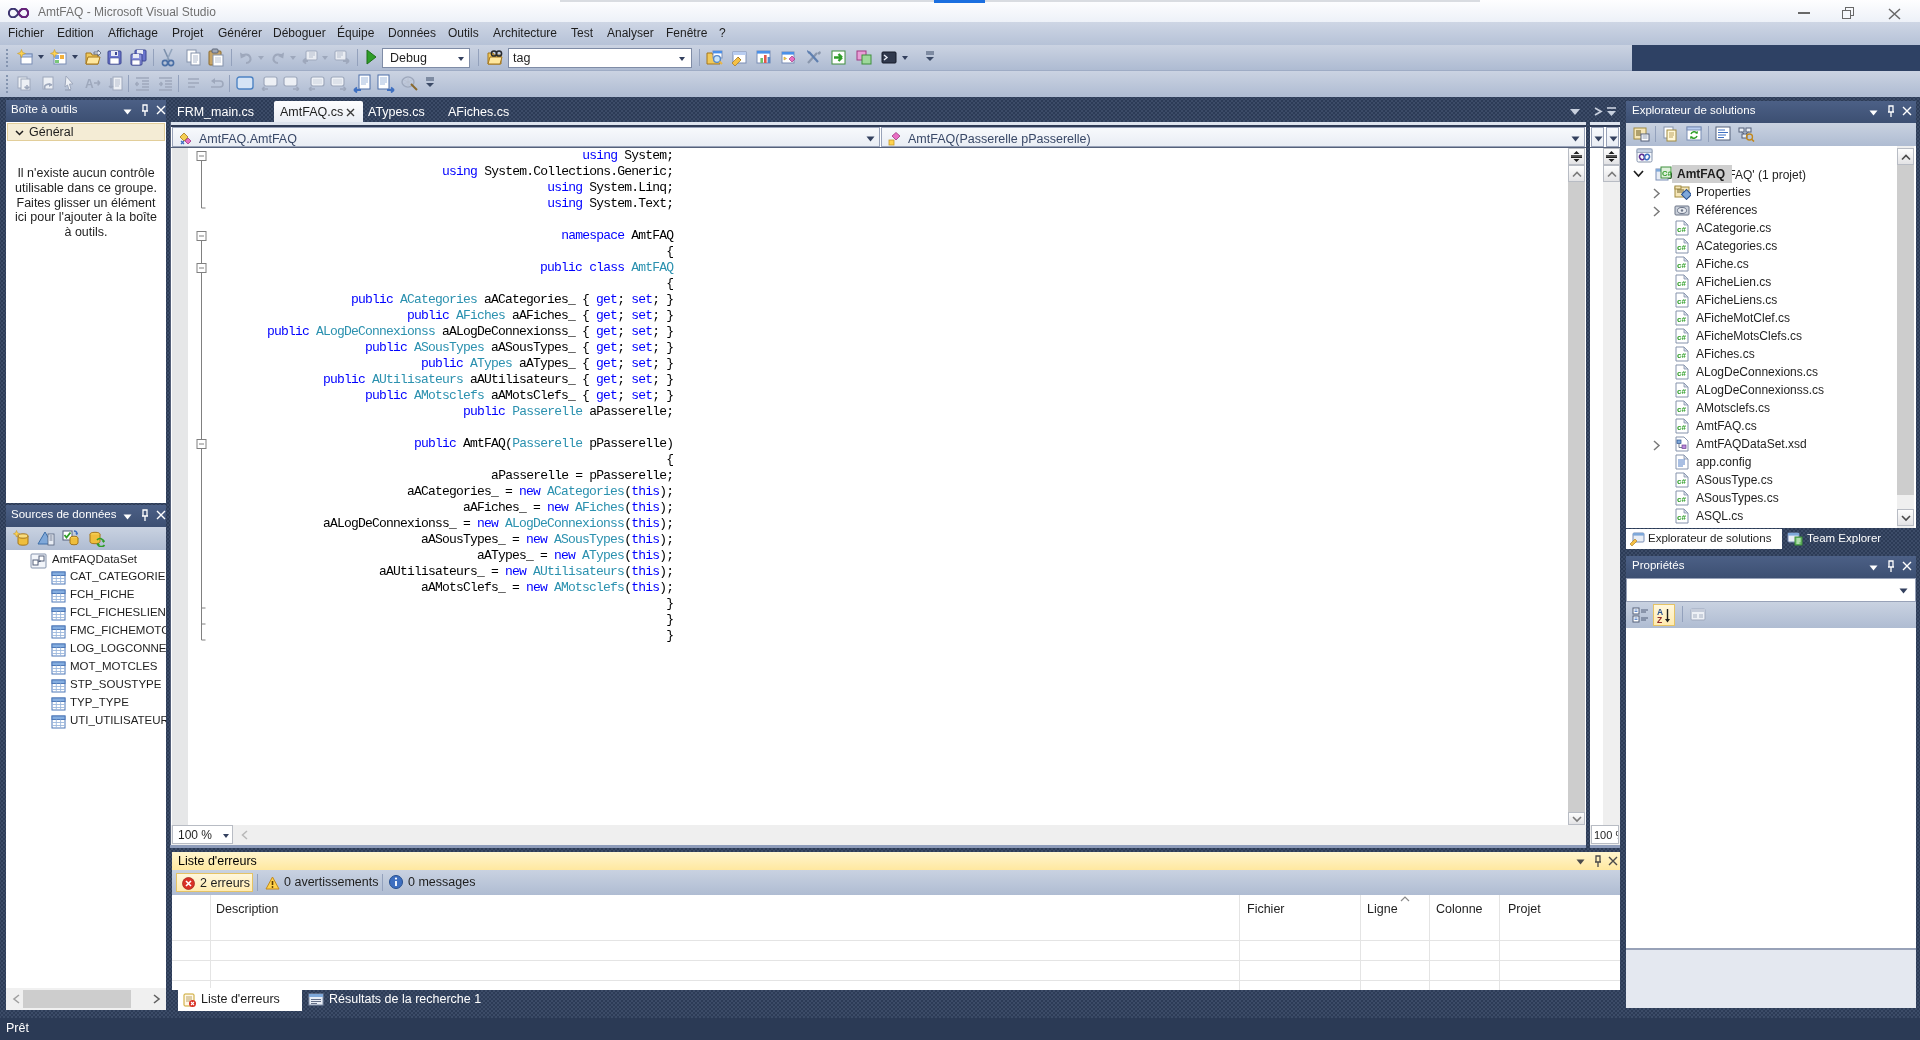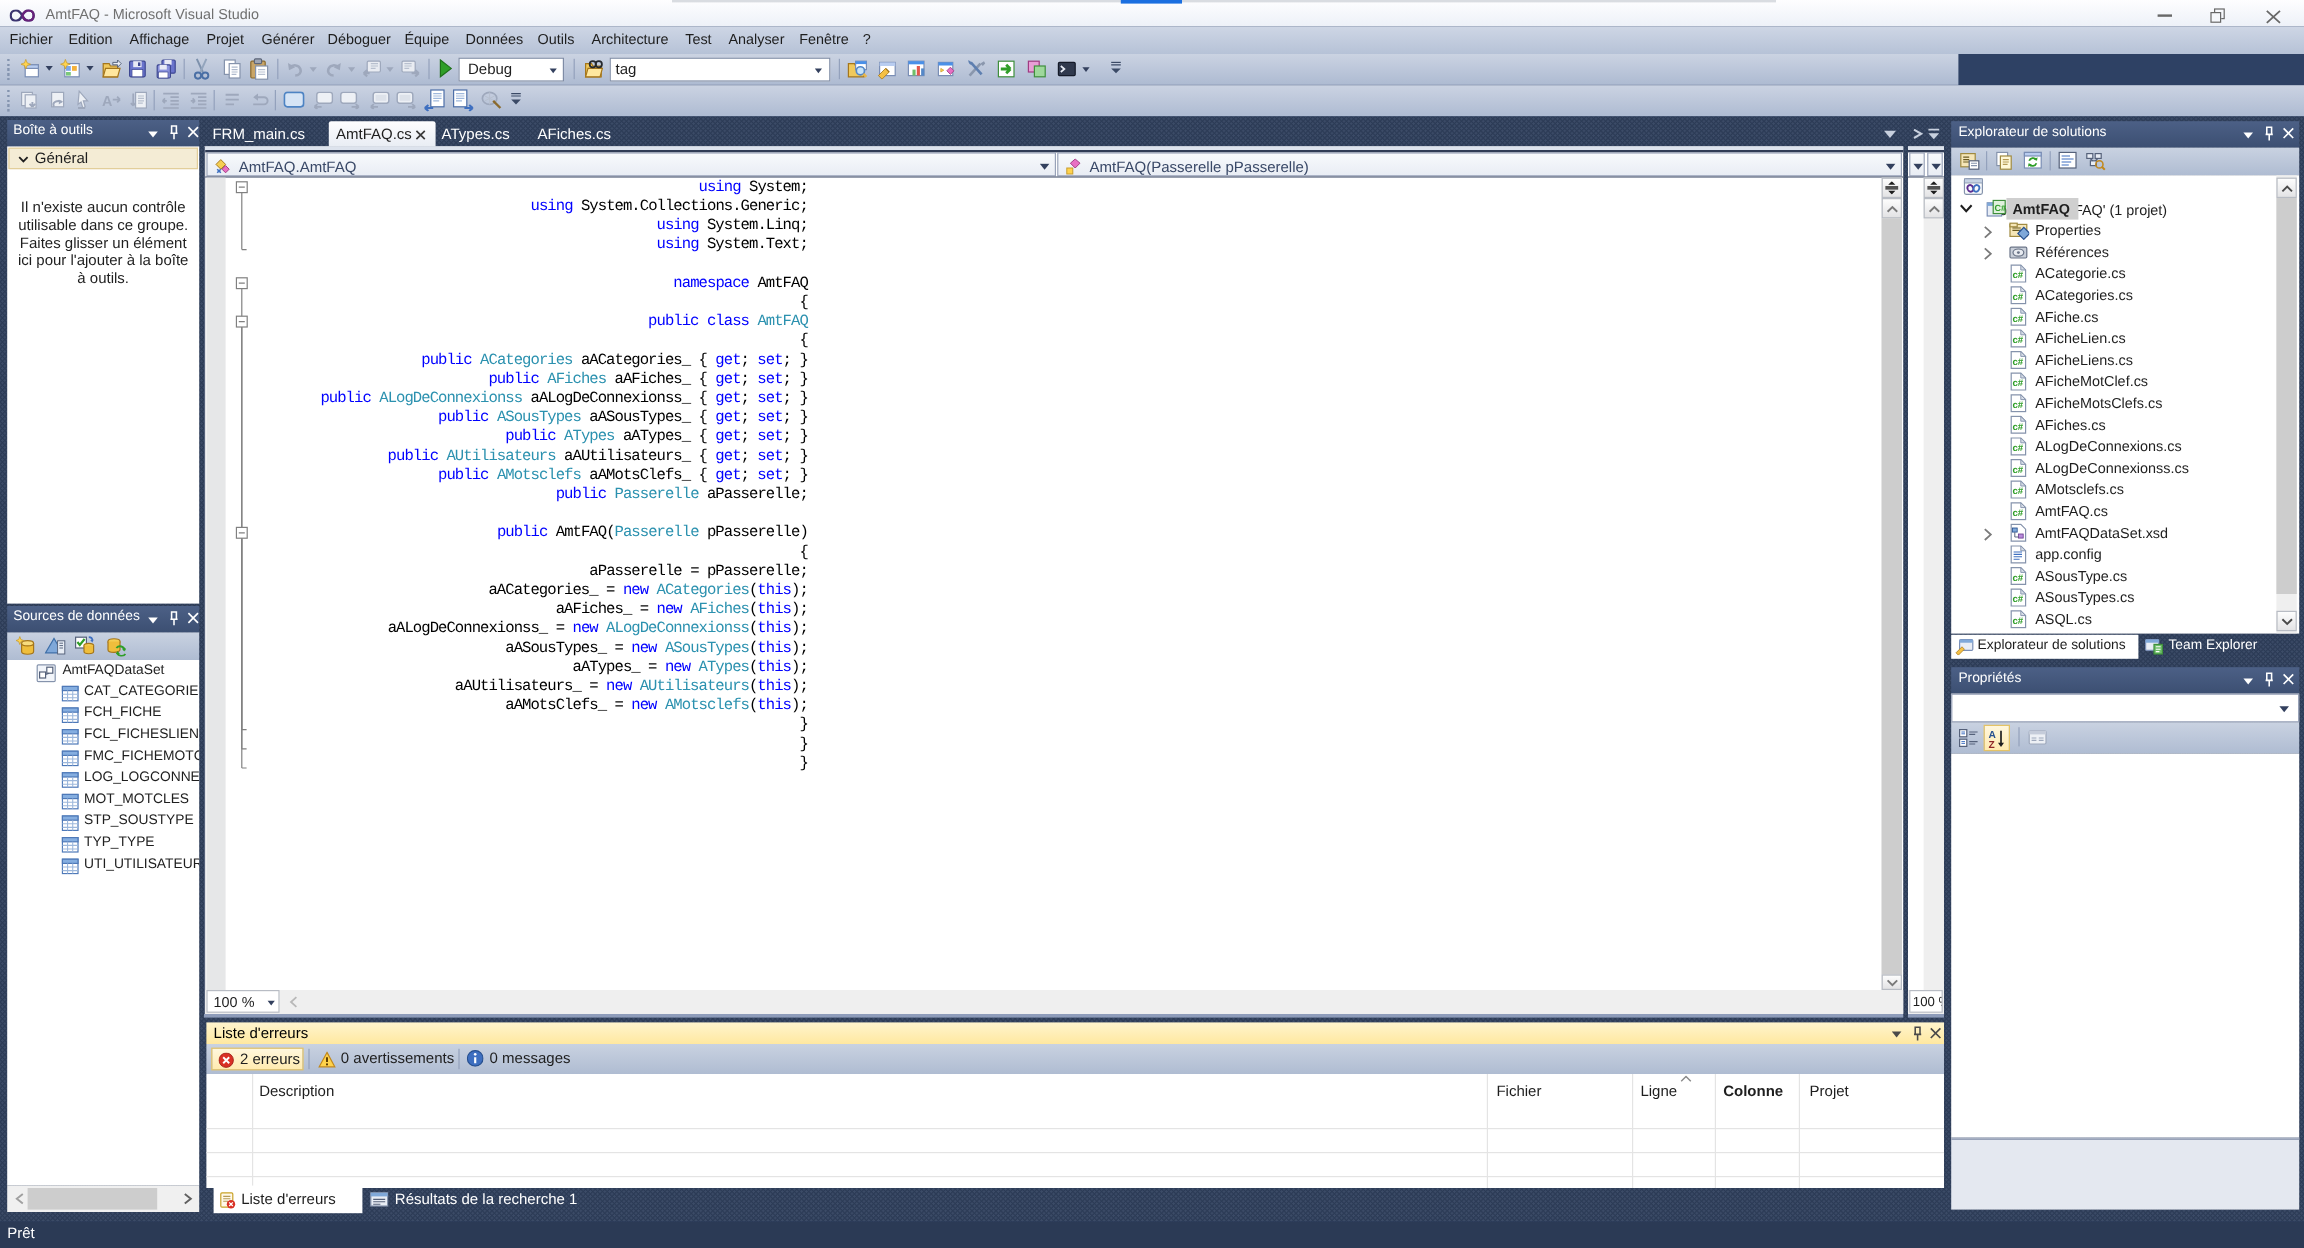--- a/index.html
+++ b/index.html
@@ -658,21 +658,21 @@
       </svg>
     <span class="abs uitxt" style="left:236px;top:5px;">0 messages</span>
   </div>
   <div class="abs" style="left:0;top:43px;width:1448px;height:95px;background:#FFFFFF;">
     <span class="abs uitxt" style="left:44px;top:7px;">Description</span>
     <span class="abs uitxt" style="left:1075px;top:7px;">Fichier</span>
     <span class="abs uitxt" style="left:1195px;top:7px;">Ligne</span>
     <svg class="abs" style="left:1228px;top:1px" width="10" height="6">
         <path d="M1 5 L5 1 L9 5" stroke="#8A8A8A" stroke-width="1.2" fill="none"></path>
       </svg>
-    <span class="abs uitxt" style="left:1264px;top:7px;font-weight:bold;">Colonne</span>
+    <span class="abs uitxt" style="left:1264px;top:7px;">Colonne</span>
     <span class="abs uitxt" style="left:1336px;top:7px;">Projet</span>
     <div class="abs" style="left:38px;top:0;width:1px;height:95px;background:#E4E4E4;"></div>
     <div class="abs" style="left:1067px;top:0;width:1px;height:95px;background:#E4E4E4;"></div>
     <div class="abs" style="left:1188px;top:0;width:1px;height:95px;background:#E4E4E4;"></div>
     <div class="abs" style="left:1257px;top:0;width:1px;height:95px;background:#E4E4E4;"></div>
     <div class="abs" style="left:1327px;top:0;width:1px;height:95px;background:#E4E4E4;"></div>
     <div class="abs" style="left:0;top:45px;width:1448px;height:1px;background:#E4E4E4;"></div>
     <div class="abs" style="left:0;top:65px;width:1448px;height:1px;background:#E4E4E4;"></div>
     <div class="abs" style="left:0;top:85px;width:1448px;height:1px;background:#E4E4E4;"></div>
   </div>

